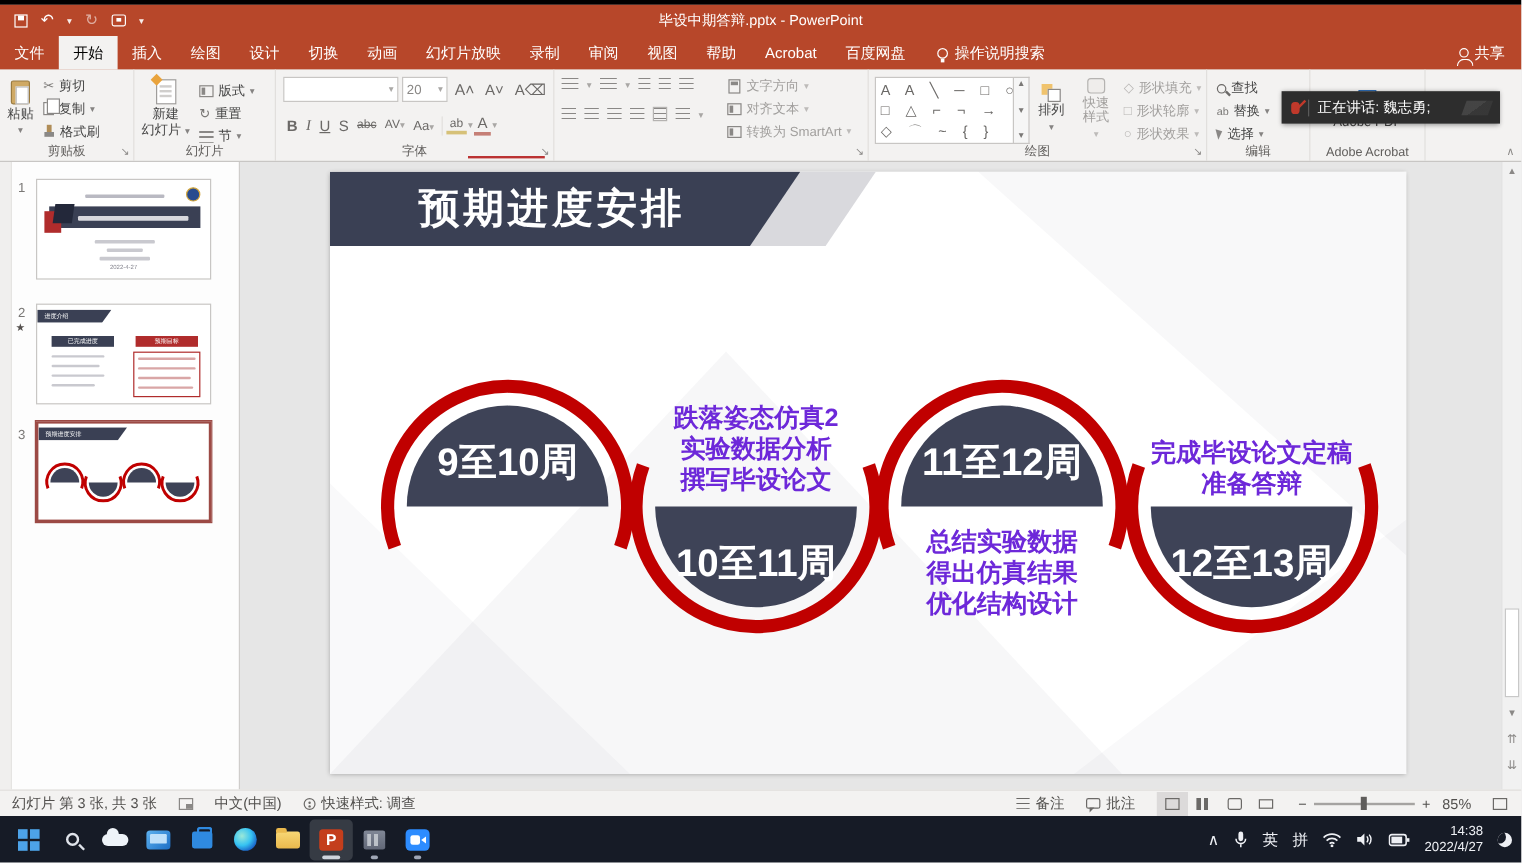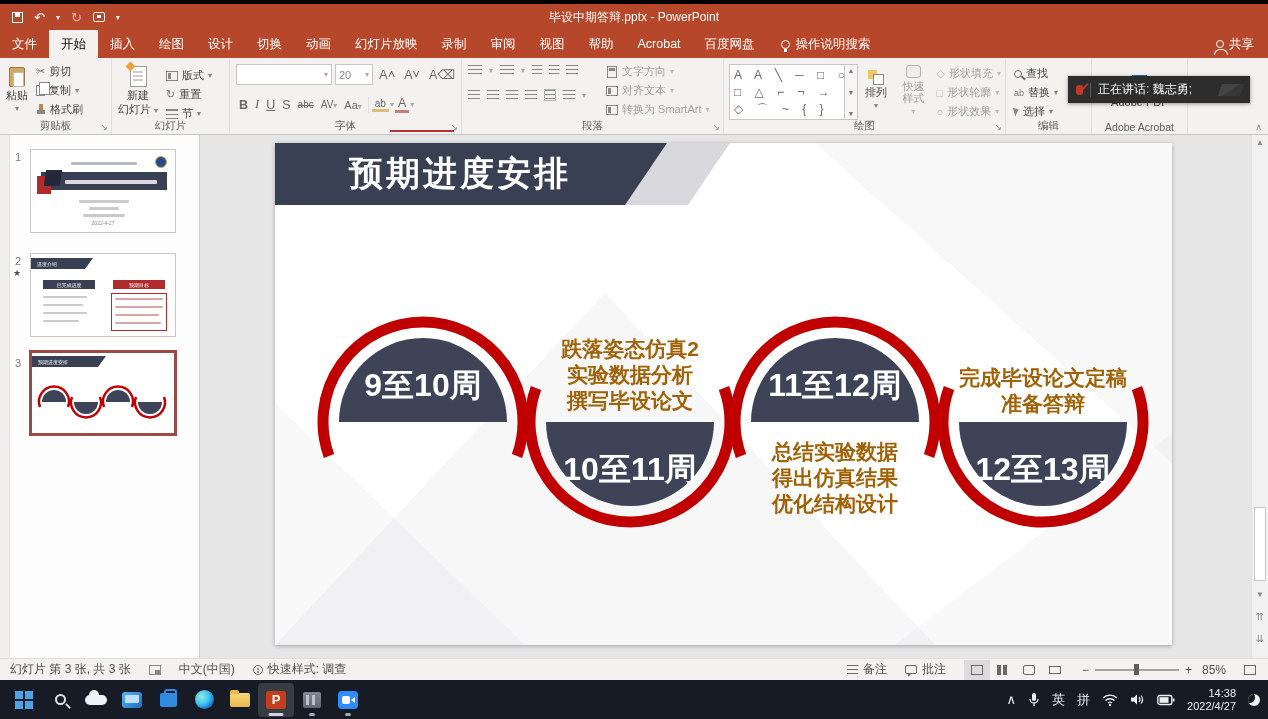--- a/index.html
+++ b/index.html
@@ -95,21 +95,21 @@
   .mini-bar{position:absolute;background:#c9c9cf;height:3px;border-radius:1px}
   .mini-banner{position:absolute;background:#3a4054;color:#fff;display:flex;align-items:center;padding-left:6px;font-size:5px;clip-path:polygon(0 0,100% 0,calc(100% - 8px) 100%,0 100%)}
   .mini-head{position:absolute;color:#fff;font-size:5px;display:flex;align-items:center;justify-content:center}
   
   .canvas{position:absolute;left:200px;top:135px;width:1068px;height:523px;background:#e6e6e6}
   .slide{position:absolute;left:75px;top:8px;width:897px;height:502px;background:#fff;box-shadow:0 1px 4px rgba(0,0,0,.3)}
   .slide svg{position:absolute;left:0;top:0}
   .banner-ghost{position:absolute;left:350px;top:0;width:105px;height:62px;background:#d9d9dd;clip-path:polygon(0 0,100% 0,calc(100% - 42px) 100%,0 100%)}
   .banner{position:absolute;left:0;top:0;width:392px;height:62px;background:#3a4054;clip-path:polygon(0 0,100% 0,calc(100% - 42px) 100%,0 100%);display:flex;align-items:center;z-index:2}
   .slide-title{font-size:34px;font-weight:bold;color:#fff;margin-left:74px;letter-spacing:3px}
-  .desc{position:absolute;font-size:21px;font-weight:600;color:#a16207;text-align:center;white-space:pre-line;line-height:26px;z-index:3}
+  .desc{position:absolute;font-size:21px;font-weight:600;color:#6d28d9;text-align:center;white-space:pre-line;line-height:26px;z-index:3}
   
   .vscroll{position:absolute;right:0;top:0;width:17px;height:523px;background:#f1f1f1;border-left:1px solid #e0e0e0;font-size:8px;color:#8a8886;text-align:center}
   .vthumb{position:absolute;left:2px;right:2px;top:372px;height:74px;background:#fff;border:1px solid #c8c8c8}
   .vbtn{position:absolute;left:0;right:0;height:14px;display:flex;align-items:center;justify-content:center}
   
   .statusbar{position:absolute;left:0;top:658px;width:100%;height:22px;background:#f3f2f1;border-top:1px solid #e1dfdd;display:flex;align-items:center;font-size:12px;color:#514f4d}
   .sb-item{display:flex;align-items:center;gap:5px;margin-right:18px;white-space:nowrap}
   .ic-theme{width:12px;height:10px;border:1.2px solid #8a8886;position:relative}
   .ic-theme:after{content:"";position:absolute;right:0;bottom:0;width:5px;height:4px;background:#8a8886}
   .ic-acc{width:10px;height:10px;border:1.2px solid #6b6967;border-radius:50%;position:relative}
@@ -321,21 +321,20 @@
             <span class="ic-layout"></span>
             <span>对齐文本</span>
             <span class="caret" style="color:#b8b6b4">▾</span>
           </div>
         <div class="srow gry">
             <span class="ic-layout"></span>
             <span>转换为 SmartArt</span>
             <span class="caret" style="color:#b8b6b4">▾</span>
           </div>
       </div>
-      <span class="rg-label">段落</span>
       <span class="launcher">↘</span>
     </div>
 
     <div class="rgroup" style="width:282px;padding-left:5px">
       <div style="display:flex;margin-top:2px">
         <div class="gallery">
           <div>A A ╲ ─ □ ○</div>
           <div>□ △ ⌐ ¬ → ↓</div>
           <div>◇ ⌒ ~ { }</div>
         </div>

